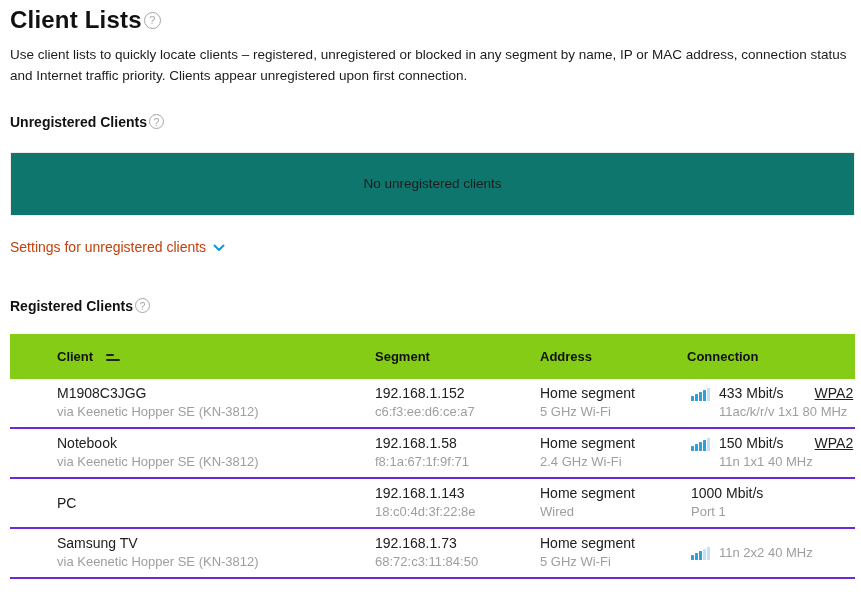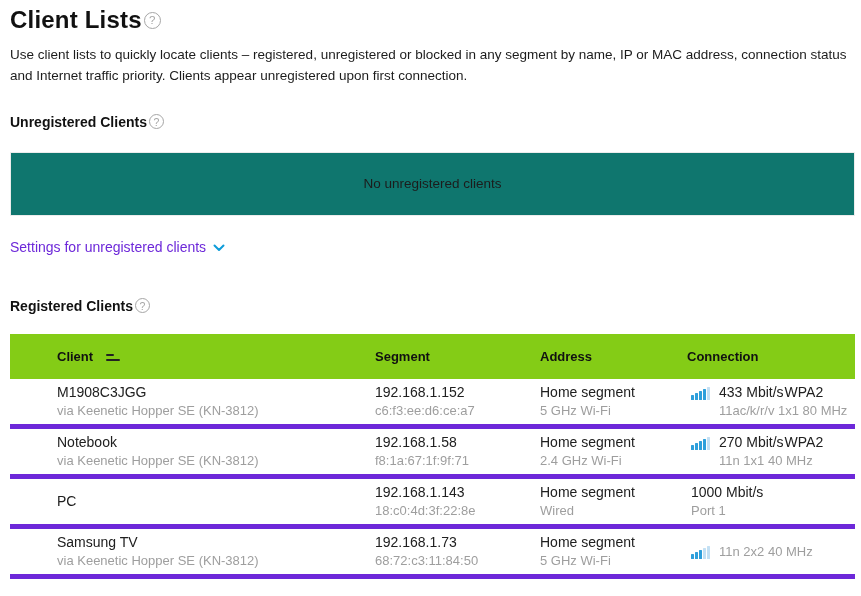--- a/index.html
+++ b/index.html
@@ -27,21 +27,21 @@
 
   .section-unreg { margin-top: 27px; }
   .empty-box {
     margin-top: 22px; width: 845px; height: 64px;
     background: #0f766e; border: 1px solid #ececec;
     display: flex; align-items: center; justify-content: center;
     color: #1c1c1c;
   }
   .settings-link {
     margin-top: 23px; display: inline-flex; align-items: center; gap: 7px;
-    color: #6d28d9; font-size: 14px; cursor: pointer;
+    color: #c2410c; font-size: 14px; cursor: pointer;
   }
   .settings-link svg { display: block; margin-top: 2px; }
 
   .section-reg { margin-top: 43px; }
 
   
   .client-table { margin-top: 20px; width: 845px; }
   .tr {
     display: grid;
     grid-template-columns: 47px 318px 165px 147px auto;
@@ -50,33 +50,33 @@
   .thead {
     background: #84cc16; height: 45px;
     font-weight: bold; font-size: 13px; color: #111;
   }
   .th-client { display: flex; align-items: center; gap: 13px; cursor: pointer; }
   .sort-icon { display: inline-flex; flex-direction: column; align-items: flex-start; gap: 3px; padding-top: 2px; }
   .sort-icon i { display: block; height: 2px; background: #222; border-radius: 1px; }
   .sort-icon .s1 { width: 8px; }
   .sort-icon .s2 { width: 14px; }
 
-  .row { height: 50px; border-bottom: 5px solid #6d28d9; cursor: pointer; }
+  .row { height: 50px; border-bottom: 2px solid #6d28d9; cursor: pointer; }
   .dot {
     width: 9px; height: 9px; border-radius: 50%;
     background: #27b350; margin-left: 14px;
   }
   .primary { font-size: 14px; color: #202020; line-height: 1.3; }
   .secondary { font-size: 13px; color: #9e9e9e; line-height: 1.3; margin-top: 2px; }
 
   .conn-cell { display: flex; align-items: flex-start; padding-left: 4px; }
   .signal { display: inline-flex; align-items: flex-end; gap: 1px; margin-right: 9px; margin-top: 4px; }
   .sig-bar { width: 3px; background: #c3e0f4; border-radius: .5px; }
   .sig-bar.filled { background: #2e9fdb; }
-  .sec-label { margin-left: 1px; }
+  .sec-label { margin-left: 31px; text-decoration: underline; }
 </style>
 </head>
 <body>
 
 <div class="page">
 
   <div class="h-row">
     <h1>Client Lists</h1>
     <span class="help-icon help-lg">?</span>
   </div>
@@ -170,21 +170,21 @@
         <div class="conn-cell">
           <span class="signal">
               <span class="sig-bar filled" style="height: 5px;"></span>
               <span class="sig-bar filled" style="height: 7px;"></span>
               <span class="sig-bar filled" style="height: 9px;"></span>
               <span class="sig-bar filled" style="height: 11px;"></span>
               <span class="sig-bar" style="height: 13px;"></span>
             </span>
           <div>
             <div class="primary">
-              <span>270 Mbit/s</span><span class="sec-label">WPA2</span>
+              <span>150 Mbit/s</span><span class="sec-label">WPA2</span>
             </div>
             <div class="secondary">11n 1x1 40 MHz</div>
           </div>
         </div>
       </div>
 
       <div class="tr row">
         <div><span class="dot"></span></div>
         <div>
           <div class="primary">PC</div>

